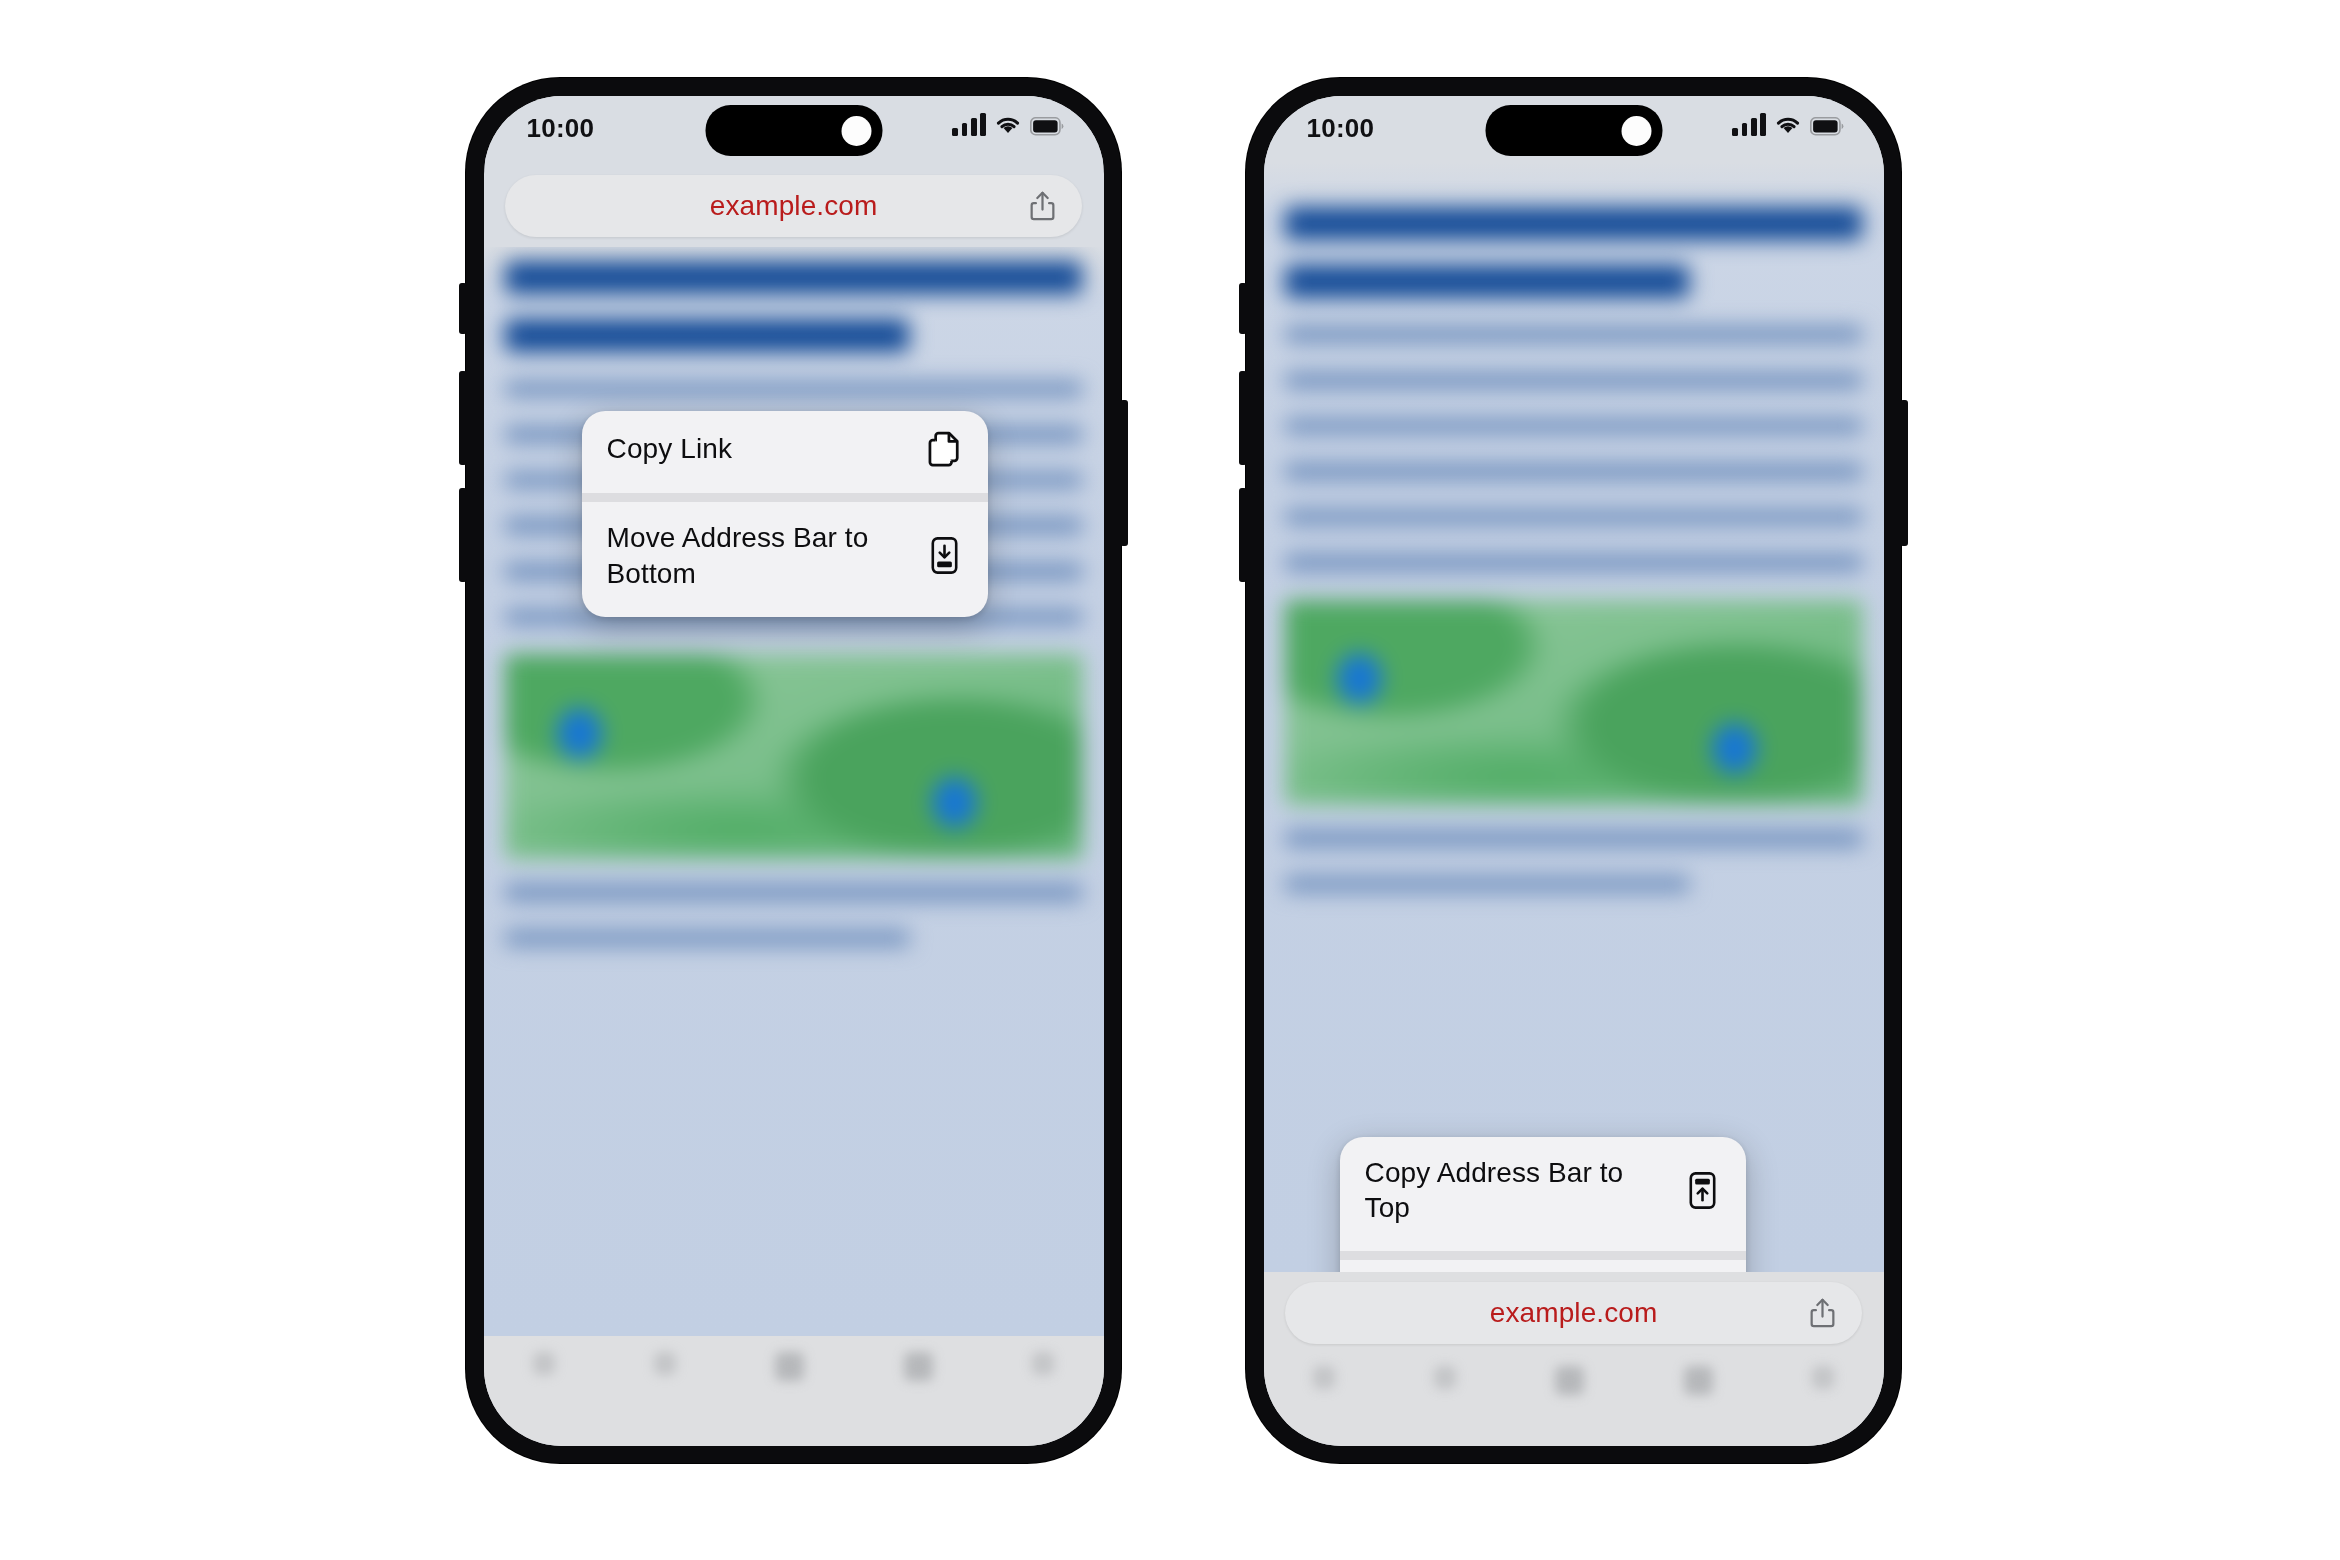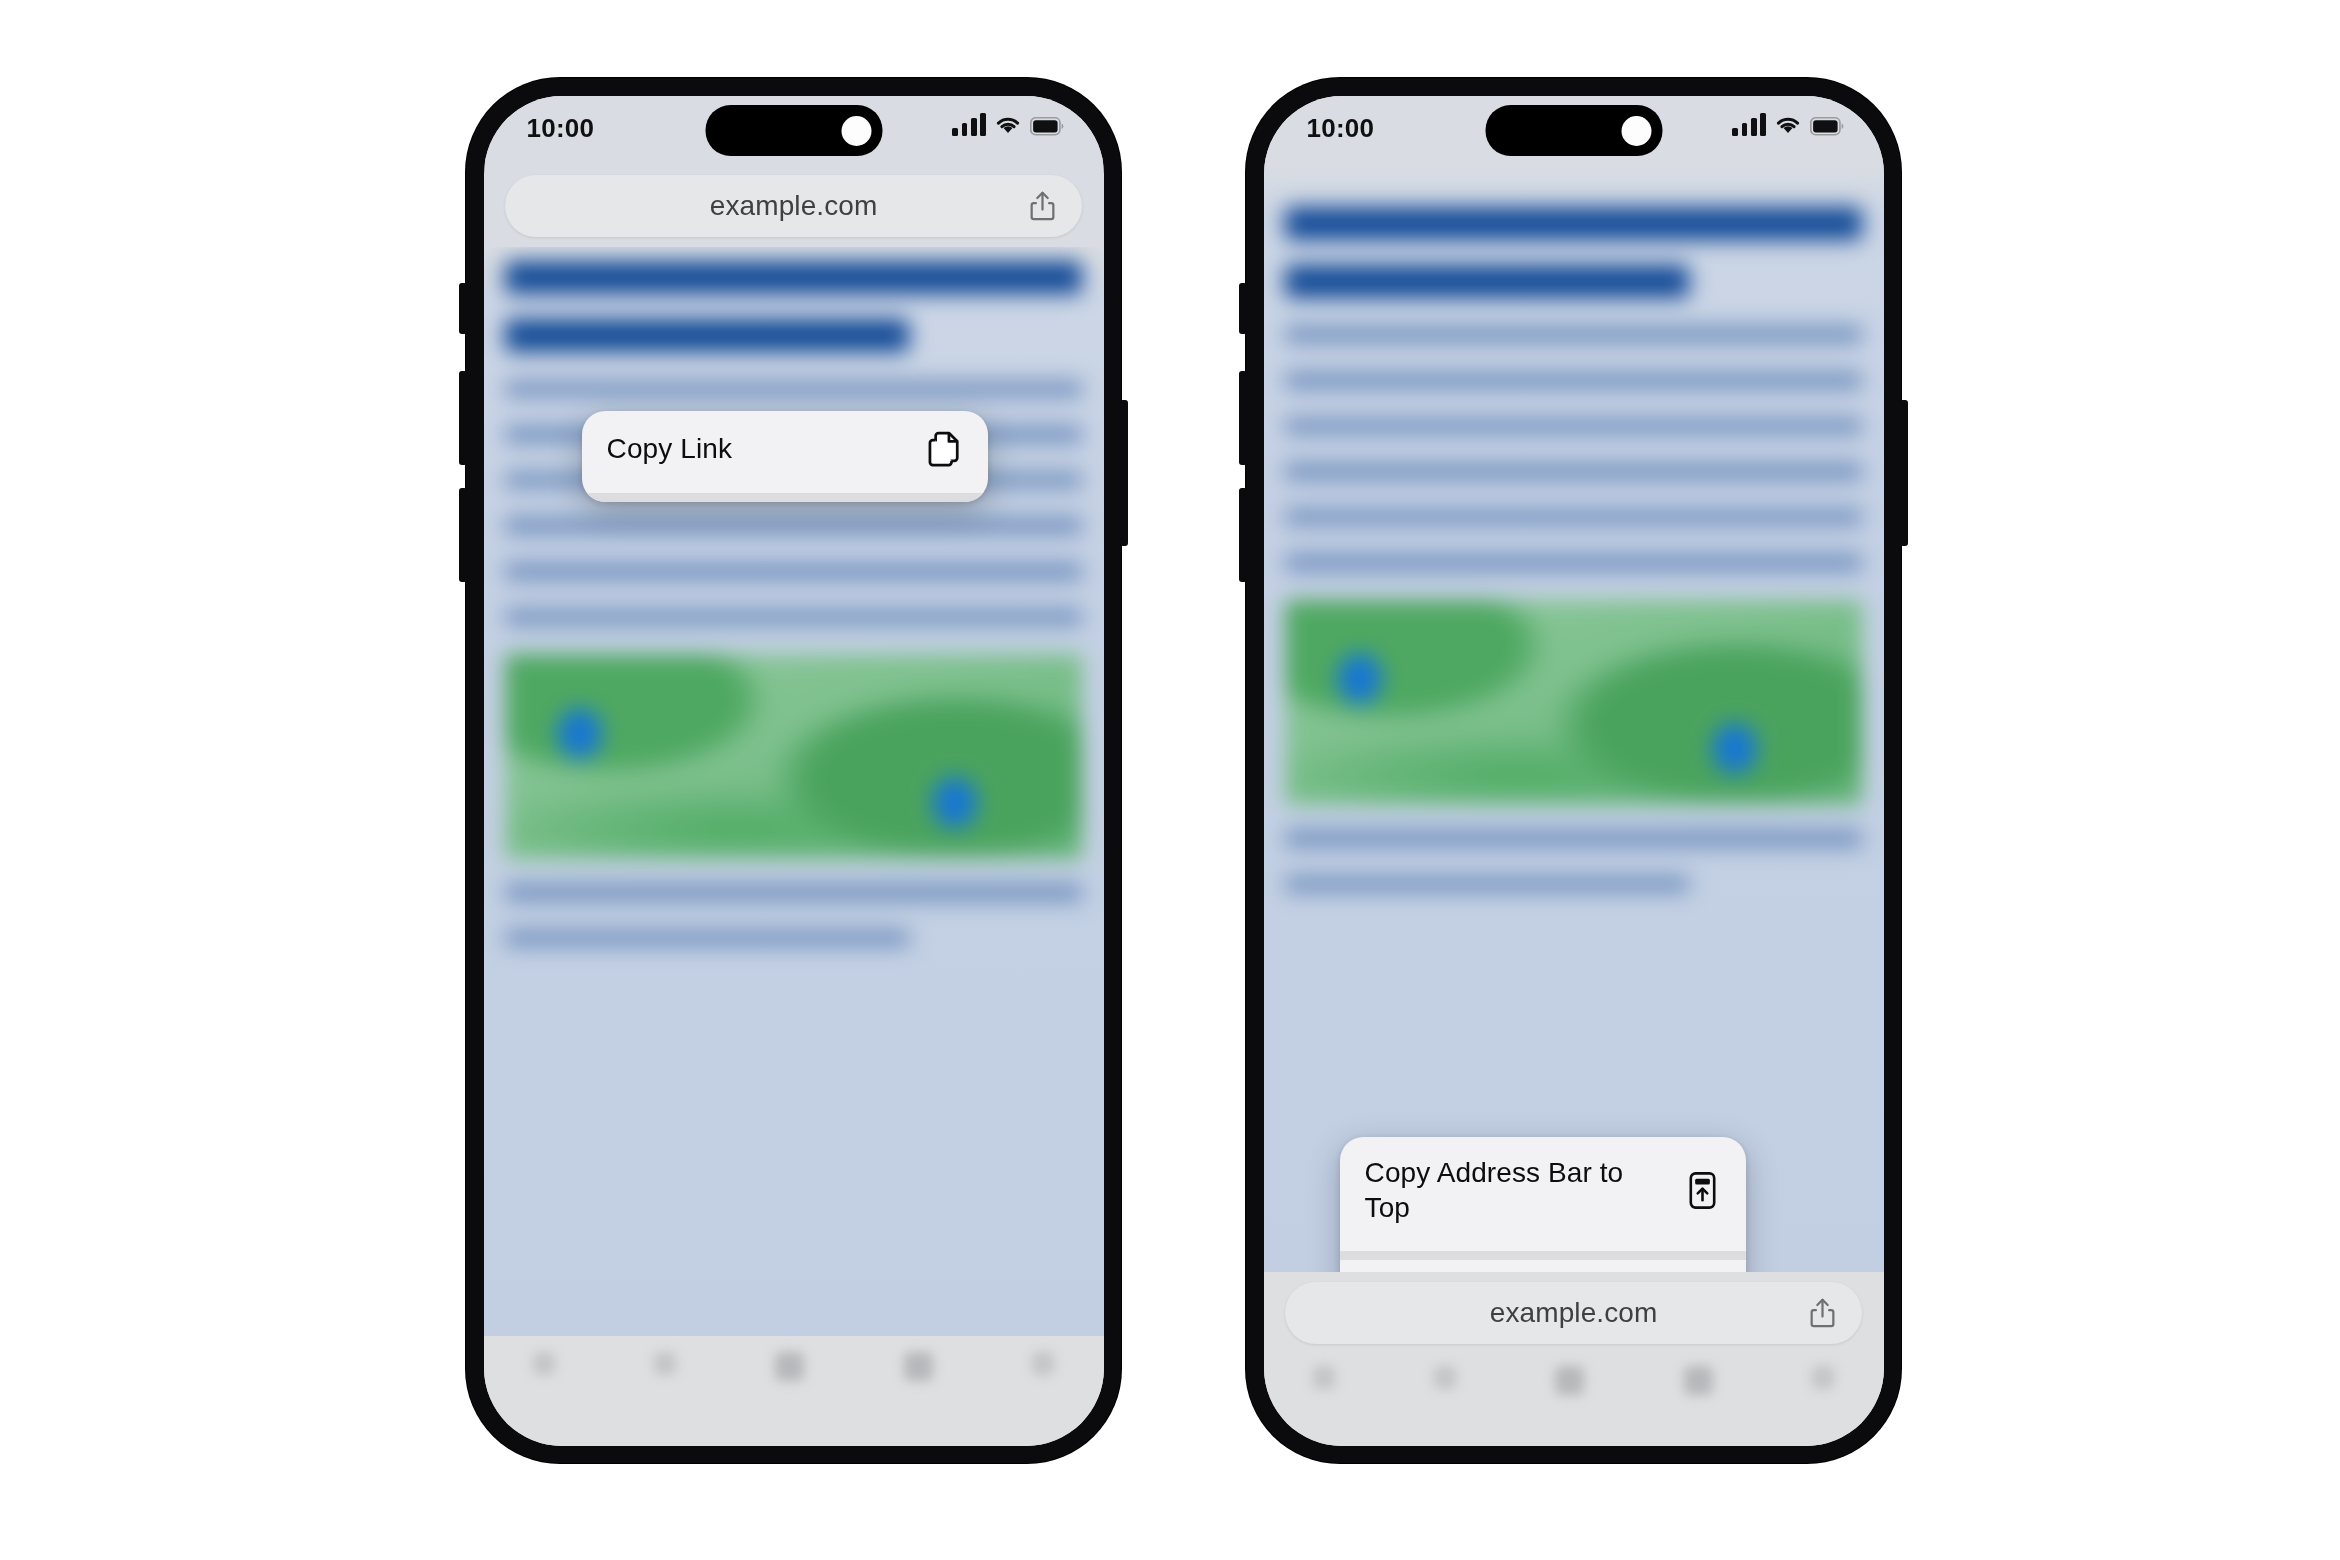--- a/index.html
+++ b/index.html
@@ -167,21 +167,21 @@
     height: 62px;
     border-radius: 31px;
     background: #e6e7e9;
     display: flex;
     align-items: center;
     justify-content: center;
     box-shadow: 0 1px 2.9px rgba(0,0,0,0.10);
   }
   .addrtext {
     font-size: 28px;
-    color: #404040;
+    color: #b91c1c;
     letter-spacing: 0.1px;
   }
   .share-ico {
     position: absolute;
     right: 25px; top: 50%;
     transform: translateY(-50%);
     width: 29px; height: 33px;
   }
 
   
@@ -318,20 +318,29 @@
           <div class="ctxmenu left-menu">
             <div class="ctxitem">
               <span class="lbl">Copy Link</span>
               <svg class="ctxico" viewBox="0 0 28 30">
                 <path d="M9.4 3.2 h8.2 l6.2 6.2 v13.0 a2.2 2.2 0 0 1 -2.2 2.2 h-12.2 a2.2 2.2 0 0 1 -2.2 -2.2 V5.4 a2.2 2.2 0 0 1 2.2 -2.2 Z" fill="#fff" stroke="#0d0d0f" stroke-width="2.1" stroke-linejoin="round"></path>
                 <path d="M17.4 3.4 v6.2 h6.2" fill="none" stroke="#0d0d0f" stroke-width="2.1" stroke-linejoin="round"></path>
                 <path d="M7.2 8.6 H5.0 a2.2 2.2 0 0 0 -2.2 2.2 V25.6 a2.2 2.2 0 0 0 2.2 2.2 h12.2 a2.2 2.2 0 0 0 2.2 -2.2 v-1.2" fill="#fff" stroke="#0d0d0f" stroke-width="2.1" stroke-linejoin="round"></path>
               </svg>
             </div>
             <div class="ctx-divider"></div>
+            <div class="ctxitem">
+              <span class="lbl">Move Address Bar to Bottom</span>
+              <svg class="ctxico" viewBox="0 0 26 36">
+                <rect x="2.2" y="2.2" width="21.6" height="31.6" rx="4.4" fill="none" stroke="#0d0d0f" stroke-width="2.4"></rect>
+                <path d="M13 9.0 V19.4" stroke="#0d0d0f" stroke-width="2.4" stroke-linecap="round"></path>
+                <path d="M8.6 15.4 L13 19.8 L17.4 15.4" stroke="#0d0d0f" stroke-width="2.4" fill="none" stroke-linecap="round" stroke-linejoin="round"></path>
+                <rect x="6.2" y="23.6" width="13.6" height="5.2" rx="1.4" fill="#0d0d0f"></rect>
+              </svg>
+            </div>
           </div>
         </div>
 
         <div class="toolbar">
           <div class="tb-ico sm"></div>
           <div class="tb-ico sm"></div>
           <div class="tb-ico"></div>
           <div class="tb-ico"></div>
           <div class="tb-ico sm"></div>
         </div>

